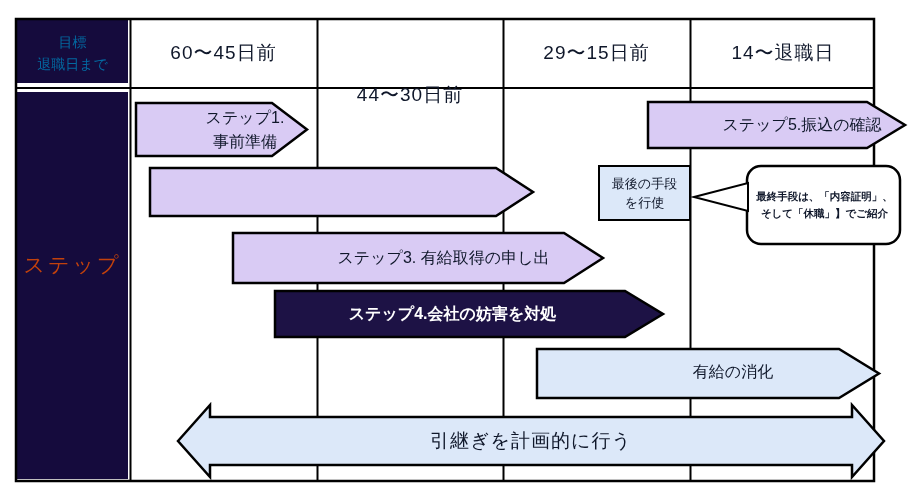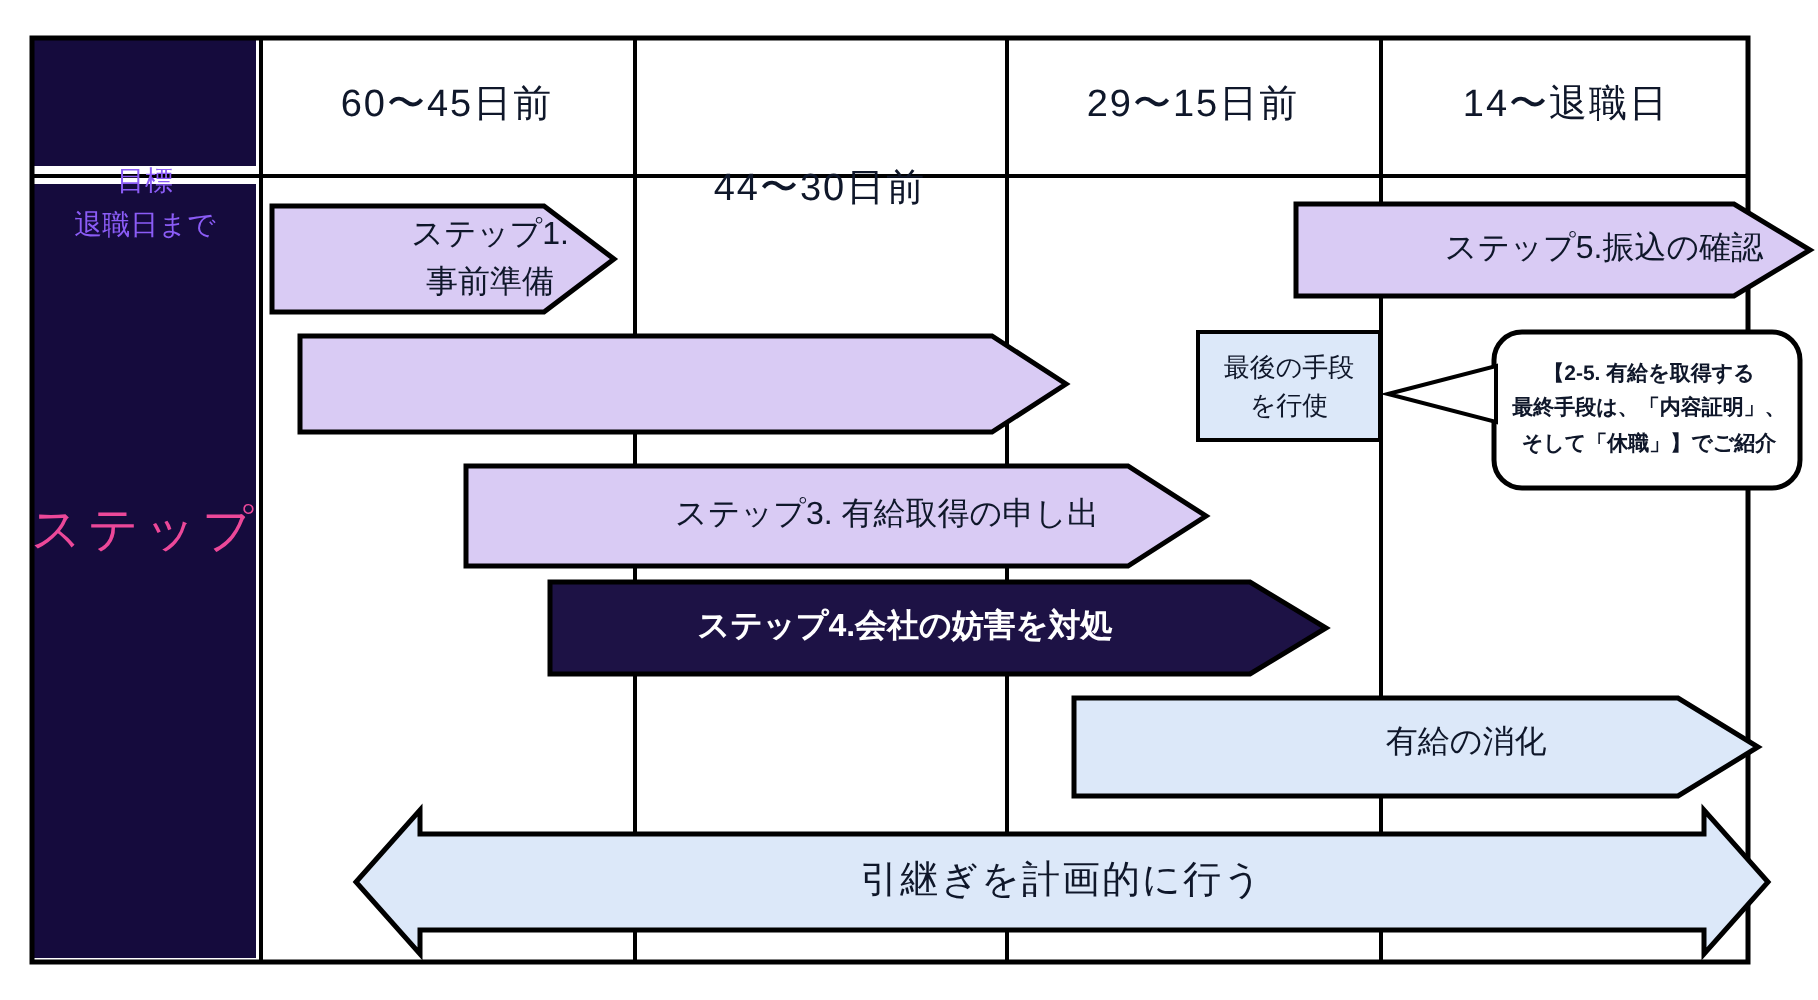--- a/index.html
+++ b/index.html
@@ -6,23 +6,23 @@
   .stage{
     position:relative;width:909px;height:500px;background:#ffffff;
     font-family:"Liberation Sans","DejaVu Sans",sans-serif;overflow:hidden;
   }
   .stage svg{position:absolute;left:0;top:0;}
   .lbl{
     position:absolute;display:flex;flex-direction:column;align-items:center;
     justify-content:center;text-align:center;color:#0f172a;line-height:1.45;
     white-space:nowrap;pointer-events:none;
   }
-  .corner-lbl{color:#8b5cf6;font-size:14px;line-height:1.6;margin-top:48px;}
+  .corner-lbl{color:#0369a1;font-size:14px;line-height:1.6;}
   .col-header{font-size:19px;letter-spacing:1px;}
-  .sidebar-lbl{color:#ec4899;font-size:25px;letter-spacing:3px;}
+  .sidebar-lbl{color:#c2410c;font-size:21px;letter-spacing:3px;}
   .step-lbl{font-size:16px;padding-left:43px;}
   .step4-lbl{color:#fff;font-weight:bold;font-size:16px;}
   .box-lbl{font-size:13px;line-height:1.5;}
   .callout-lbl{font-size:10.5px;font-weight:bold;line-height:1.65;}
   .double-lbl{font-size:19px;letter-spacing:1px;}
 </style>
 </head>
 <body>
 
 <div class="stage">
@@ -73,21 +73,20 @@
 
   <div class="lbl step-lbl" style="left:648px;top:102px;width:222px;height:46px;">ステップ5.振込の確認</div>
 
 
   <div class="lbl box-lbl" style="left:599px;top:166px;width:91px;height:54px;">
     <span>最後の手段</span>
     <span>を行使</span>
   </div>
 
   <div class="lbl callout-lbl" style="left:749px;top:166px;width:151px;height:78px;">
-    <span>【2-5. 有給を取得する</span>
     <span>最終手段は、「内容証明」、</span>
     <span>そして「休職」】でご紹介</span>
   </div>
 
   <div class="lbl step-lbl" style="left:233px;top:233px;width:335px;height:50px;">ステップ3. 有給取得の申し出</div>
 
   <div class="lbl step4-lbl" style="left:275px;top:291px;width:355px;height:46px;">ステップ4.会社の妨害を対処</div>
 
   <div class="lbl step-lbl" style="left:537px;top:349px;width:306px;height:45px;">有給の消化</div>
 

